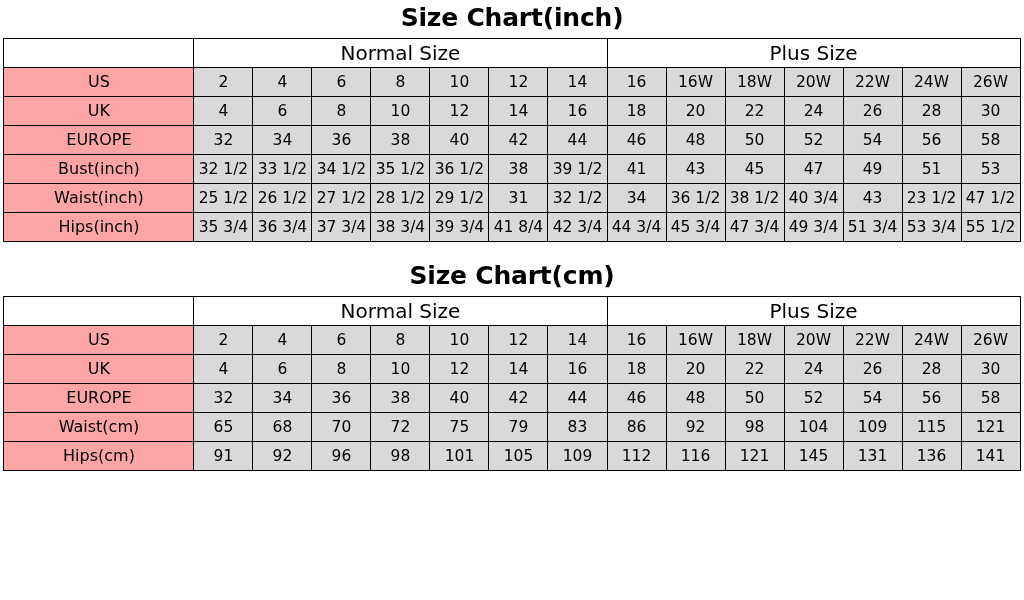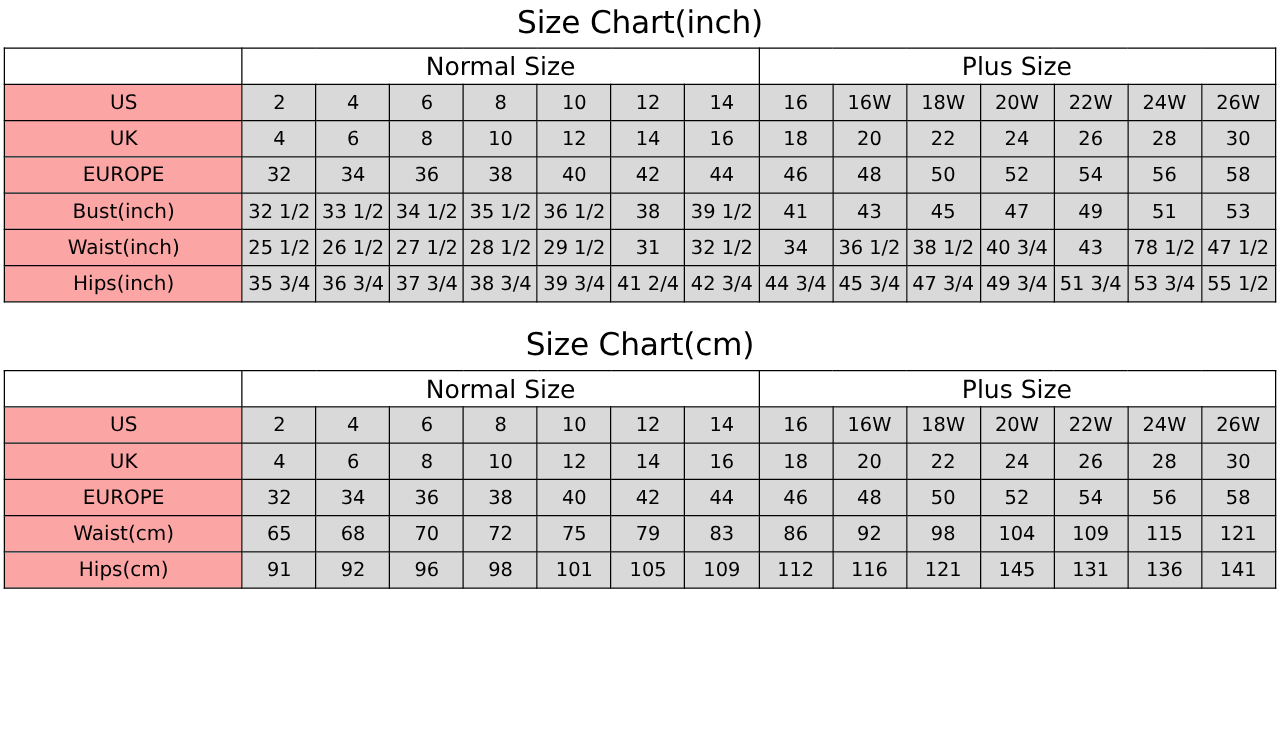--- a/index.html
+++ b/index.html
@@ -13,21 +13,21 @@
   body {
     font-family: "DejaVu Sans", "Liberation Sans", sans-serif;
     color: #000000;
   }
   .chart-block {
     width: 1024px;
     box-sizing: border-box;
   }
   .chart-title {
     text-align: center;
-    font-weight: normal;
+    font-weight: bold;
     font-size: 25px;
     letter-spacing: -0.2px;
     padding: 4px 0 5px 0;
     line-height: 1.15;
   }
   table.size-table {
     border-collapse: collapse;
     width: 846px;
     margin: 0 auto;
     table-layout: fixed;
@@ -165,31 +165,31 @@
         <td>27 1/2</td>
         <td>28 1/2</td>
         <td>29 1/2</td>
         <td>31</td>
         <td>32 1/2</td>
         <td>34</td>
         <td>36 1/2</td>
         <td>38 1/2</td>
         <td>40 3/4</td>
         <td>43</td>
-        <td>78 1/2</td>
+        <td>23 1/2</td>
         <td>47 1/2</td>
       </tr>
       <tr>
         <td class="rowhead">Hips(inch)</td>
         <td>35 3/4</td>
         <td>36 3/4</td>
         <td>37 3/4</td>
         <td>38 3/4</td>
         <td>39 3/4</td>
-        <td>41 2/4</td>
+        <td>41 8/4</td>
         <td>42 3/4</td>
         <td>44 3/4</td>
         <td>45 3/4</td>
         <td>47 3/4</td>
         <td>49 3/4</td>
         <td>51 3/4</td>
         <td>53 3/4</td>
         <td>55 1/2</td>
       </tr>
     </tbody>

